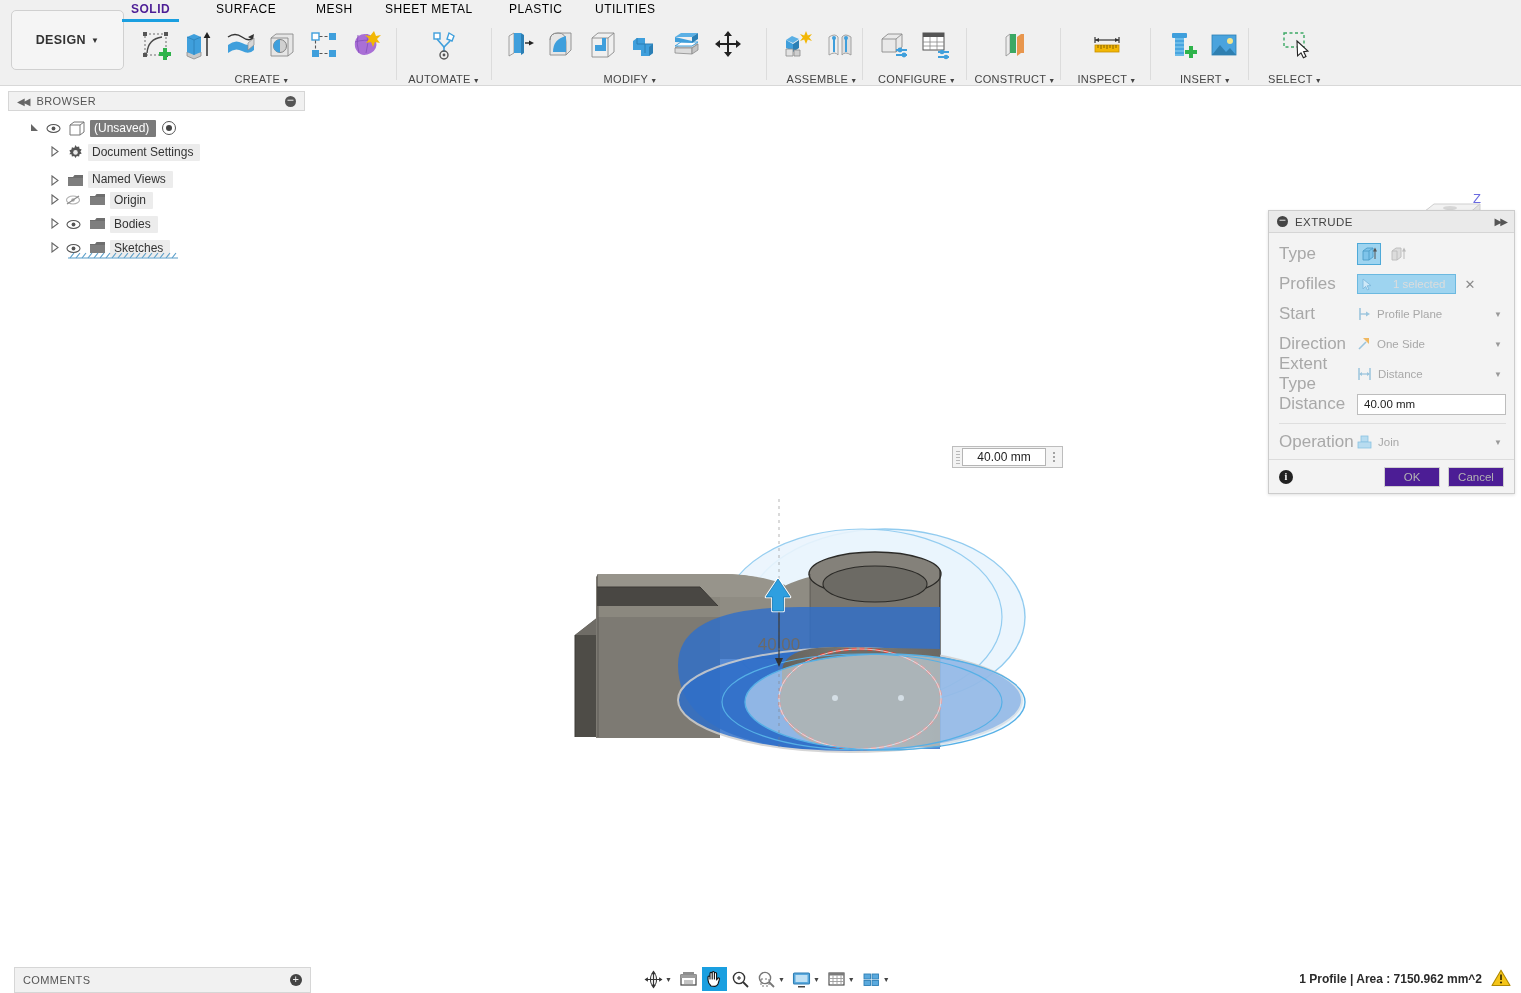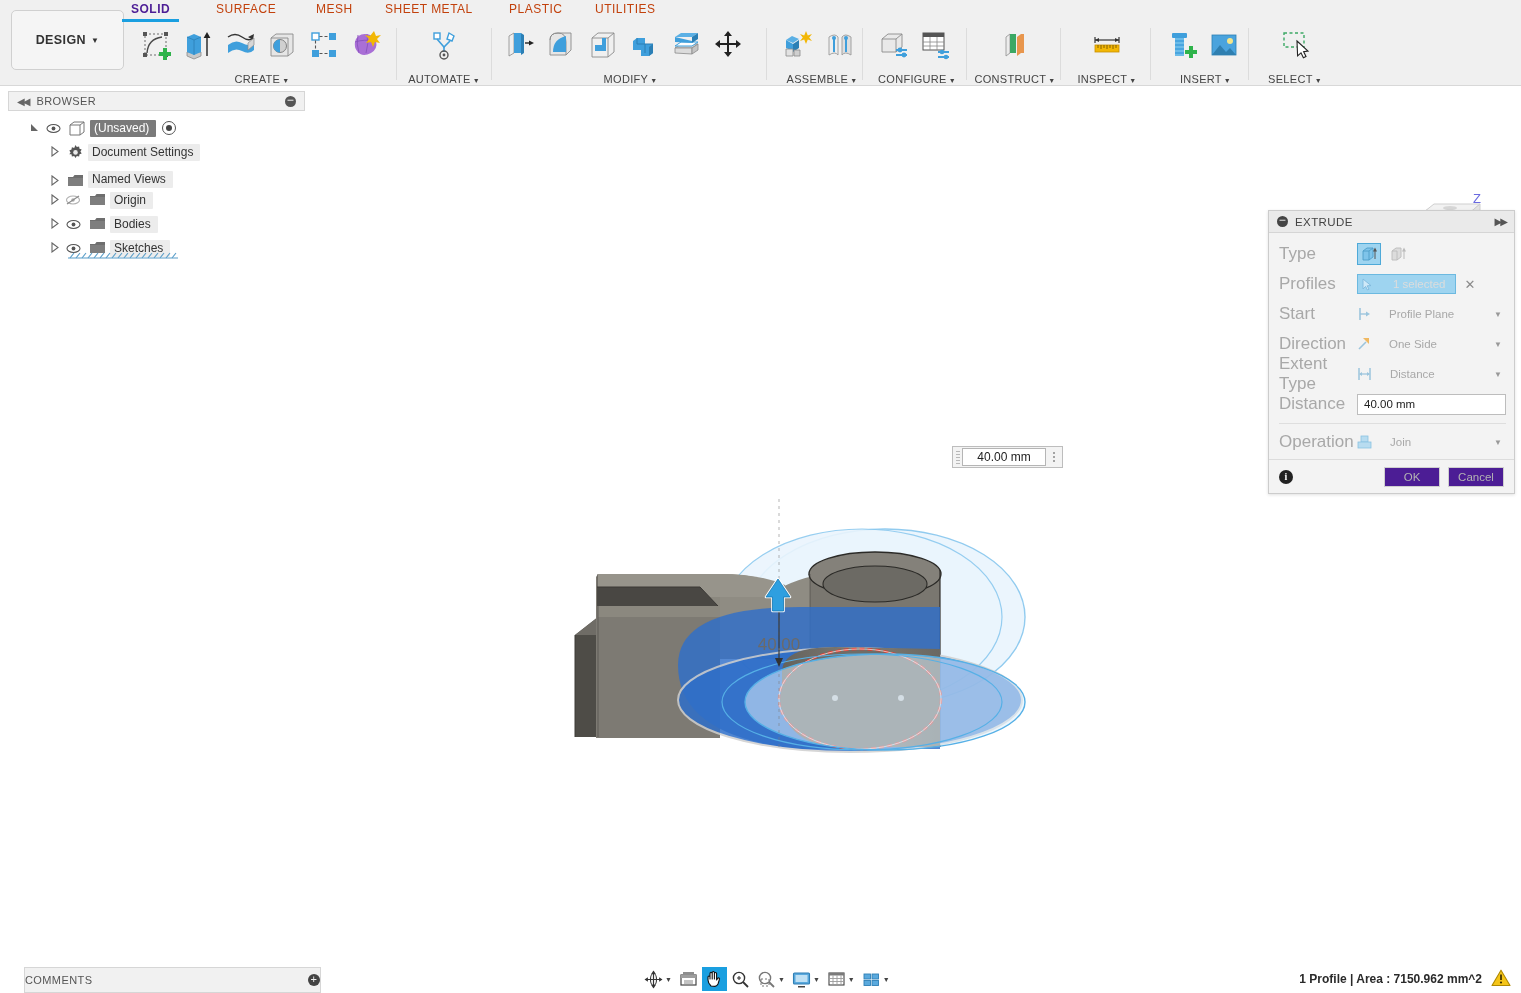--- a/index.html
+++ b/index.html
@@ -20,21 +20,21 @@
     position: absolute; left: 11px; top: 10px; width: 113px; height: 60px;
     background: #f5f5f5; border: 1px solid #d0d0d0; border-radius: 5px;
     display: flex; align-items: center; justify-content: center;
     font-size: 12.5px; font-weight: bold; color: #333; letter-spacing: .4px;
     cursor: pointer;
   }
   .design-btn .car { font-size: 8px; margin-left: 5px; }
 
   .tabs { position: absolute; left: 131px; top: 2px; height: 22px; }
   .tab {
-    position: absolute; top: 0; font-size: 12px; color: #c2410c;
+    position: absolute; top: 0; font-size: 12px; color: #000000;
     letter-spacing: .5px; cursor: pointer; white-space: nowrap;
     padding-bottom: 4px;
   }
   .tab.active { color: #4c1d95; font-weight: bold; }
   .tab.active::after {
     content: ""; position: absolute; left: -9px; right: -9px; bottom: -2px;
     height: 3px; background: #1a9fe0;
   }
 
   .panels { position: absolute; left: 0; top: 22px; height: 64px; width: 100%; }
@@ -138,21 +138,21 @@
   .typebtn.on { background: #9ed4f0; border-color: #4ea9d8; }
 
   .chip {
     background: #9ed4f0; border: 1px solid #6cb9e0; height: 20px;
     display: flex; align-items: center; padding: 0 10px 0 4px; gap: 20px;
     font-size: 11.5px; color: #dcdcdc; cursor: pointer;
   }
   .chip-x { margin-left: 8px; color: #8a8a8a; font-size: 13px; cursor: pointer; }
 
   .combo {
-    flex: 1; display: flex; align-items: center; gap: 18px;
+    flex: 1; display: flex; align-items: center; gap: 6px;
     font-size: 11.5px; color: #a8a8a8; cursor: pointer; position: relative;
   }
   .combo .car { position: absolute; right: 4px; font-size: 8px; color: #999; }
 
   .txtfield {
     flex: 1; height: 21px; background: #fff; border: 1px solid #bdbdbd;
     display: flex; align-items: center; padding: 0 6px;
     font-size: 11.5px; color: #222; cursor: text;
   }
   .ex-div { height: 1px; background: #dedede; margin: 4px 0 3px 0; }
@@ -167,23 +167,23 @@
   }
   .dlgbtn {
     height: 20px; min-width: 56px; background: #4c1d95; border: 1px solid #cfcfcf;
     font-size: 11.5px; color: #b3b3b3; display: flex; align-items: center;
     justify-content: center; cursor: pointer;
   }
   .ex-foot .sp { flex: 1; }
 
   
   .comments {
-    position: absolute; left: 24px; bottom: 0px; width: 297px; height: 26px;
+    position: absolute; left: 14px; bottom: 0px; width: 297px; height: 26px;
     background: #f1f1f1; border: 1px solid #d6d6d6;
-    display: flex; align-items: center; padding: 0 0;
+    display: flex; align-items: center; padding: 0 8px;
     font-size: 11px; color: #555; letter-spacing: .4px;
   }
   .comments .plus {
     margin-left: auto; width: 12px; height: 12px; border-radius: 50%;
     background: #444; color: #f1f1f1; font-size: 11px; line-height: 11px;
     text-align: center; cursor: pointer;
   }
   .navbar {
     position: absolute; left: 641px; bottom: 2px; height: 24px;
     display: flex; align-items: center; gap: 1px;

